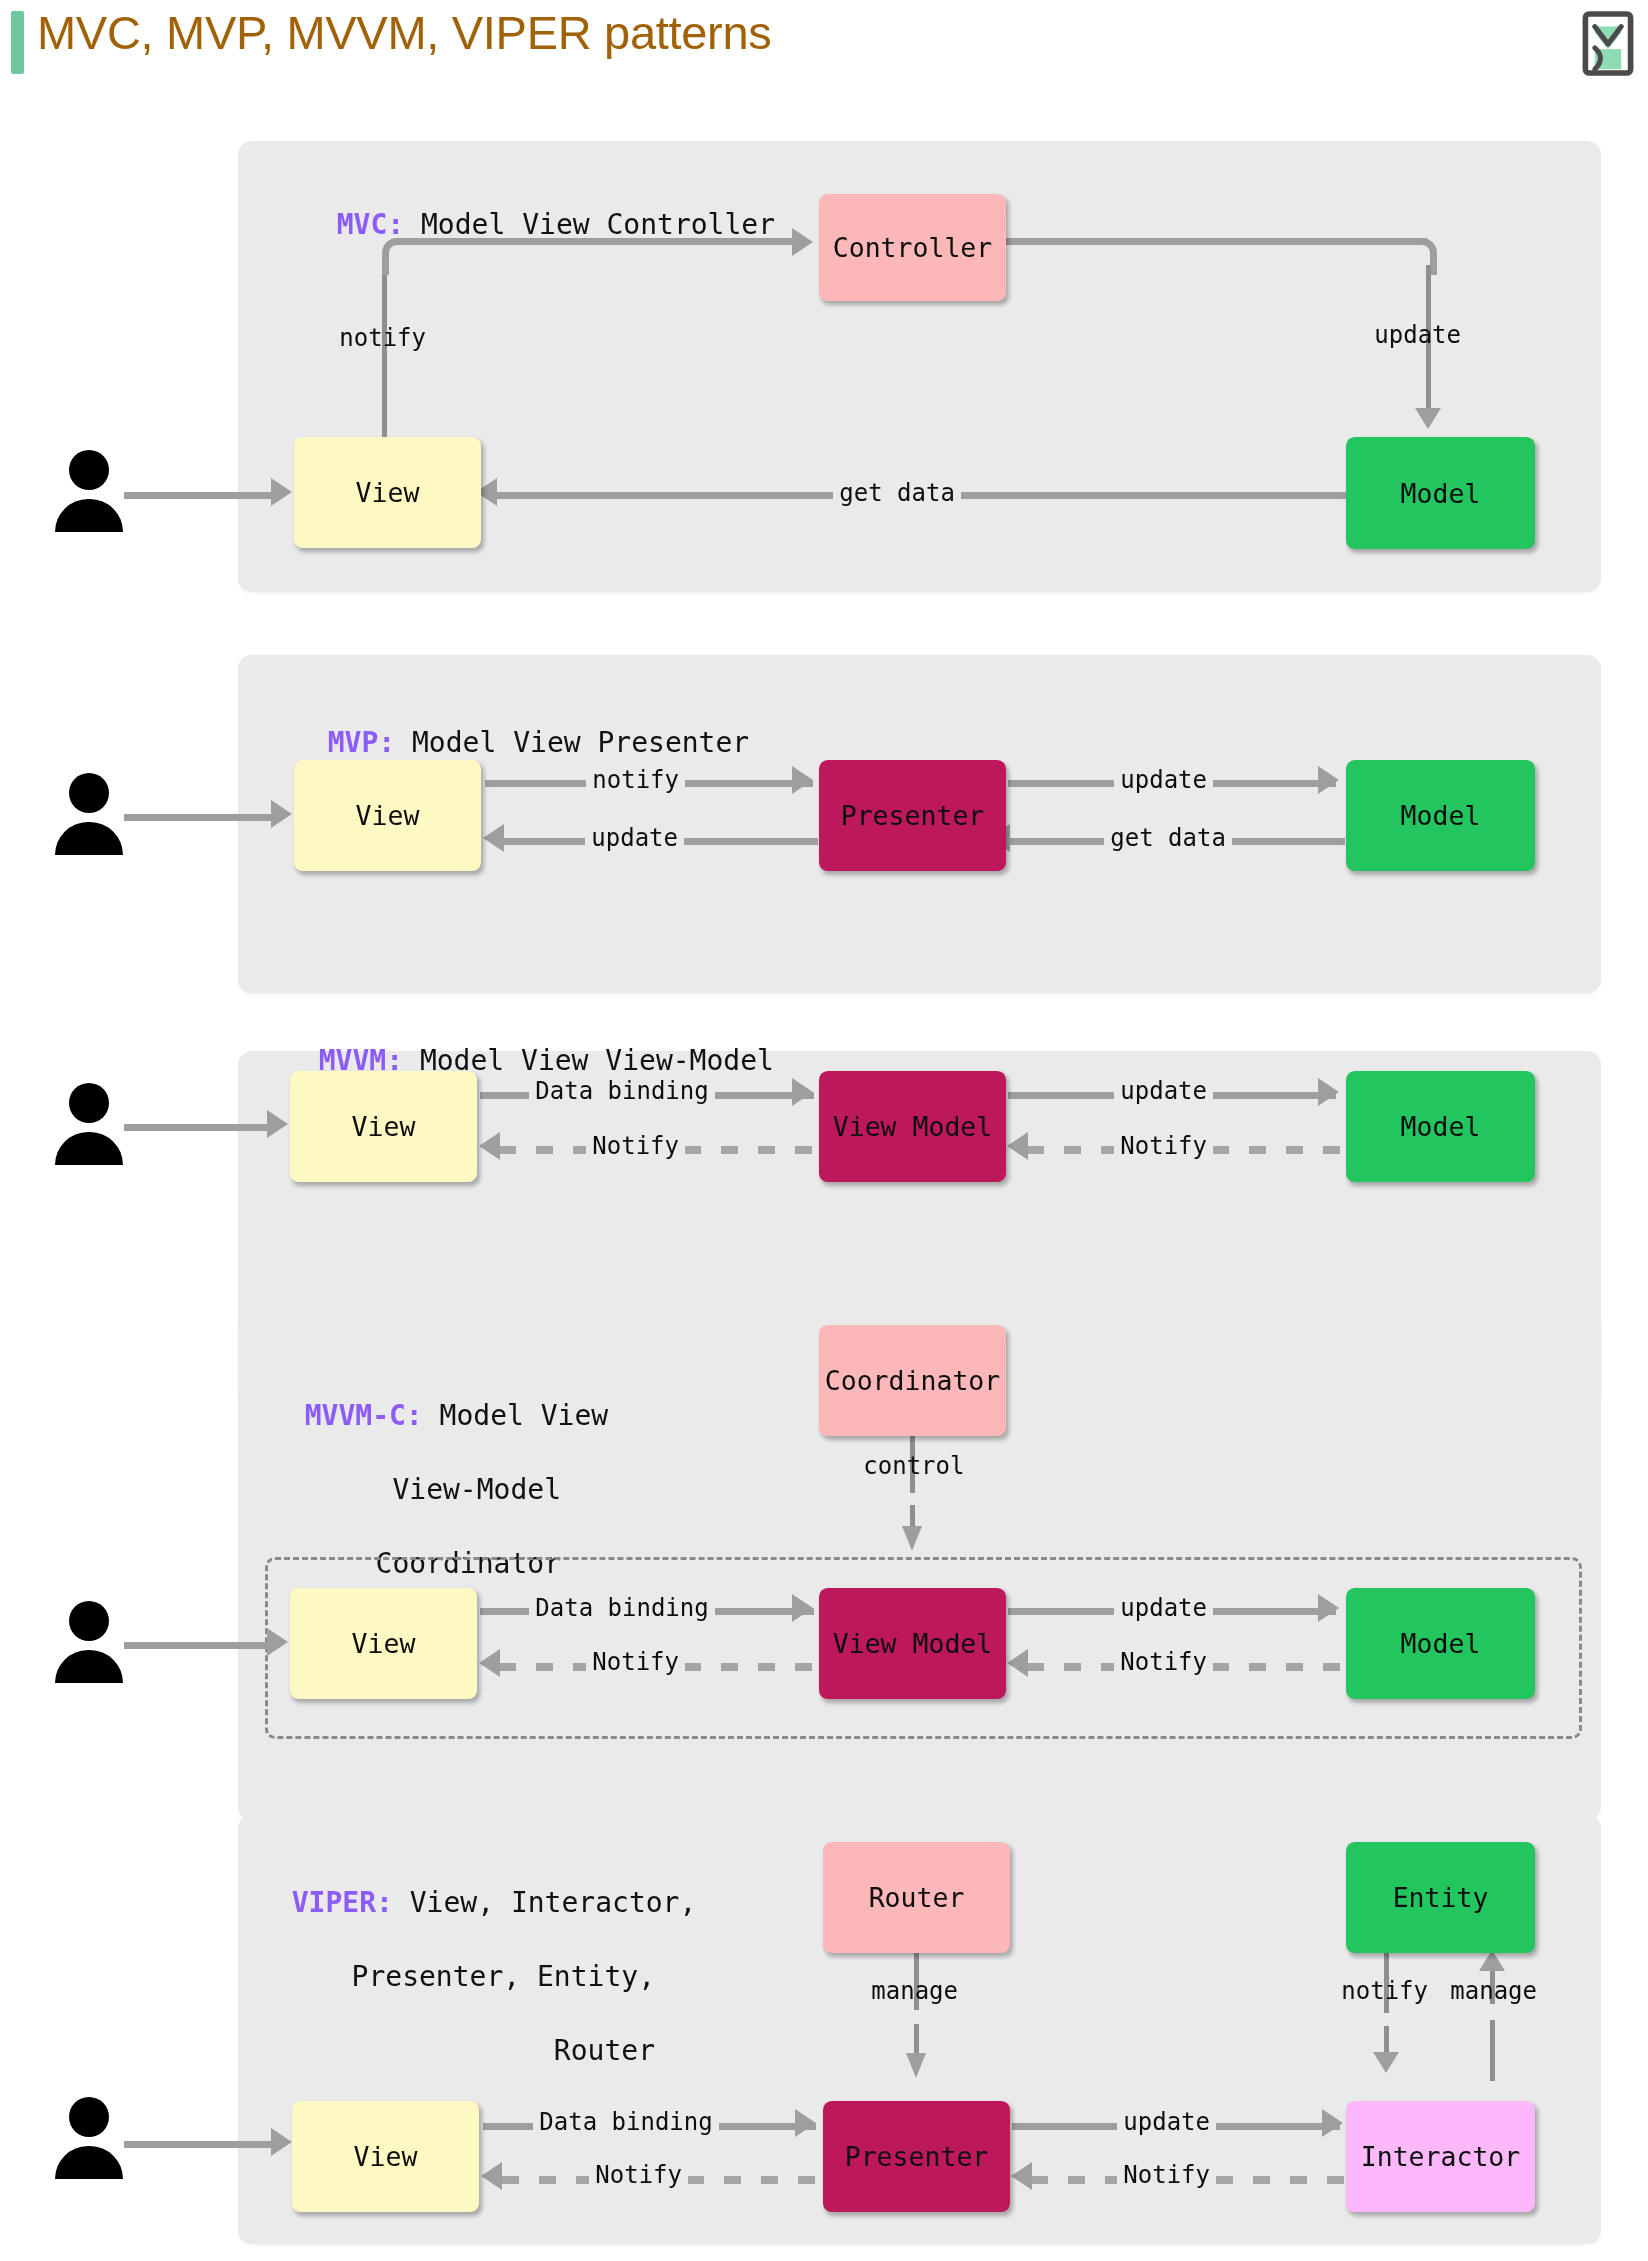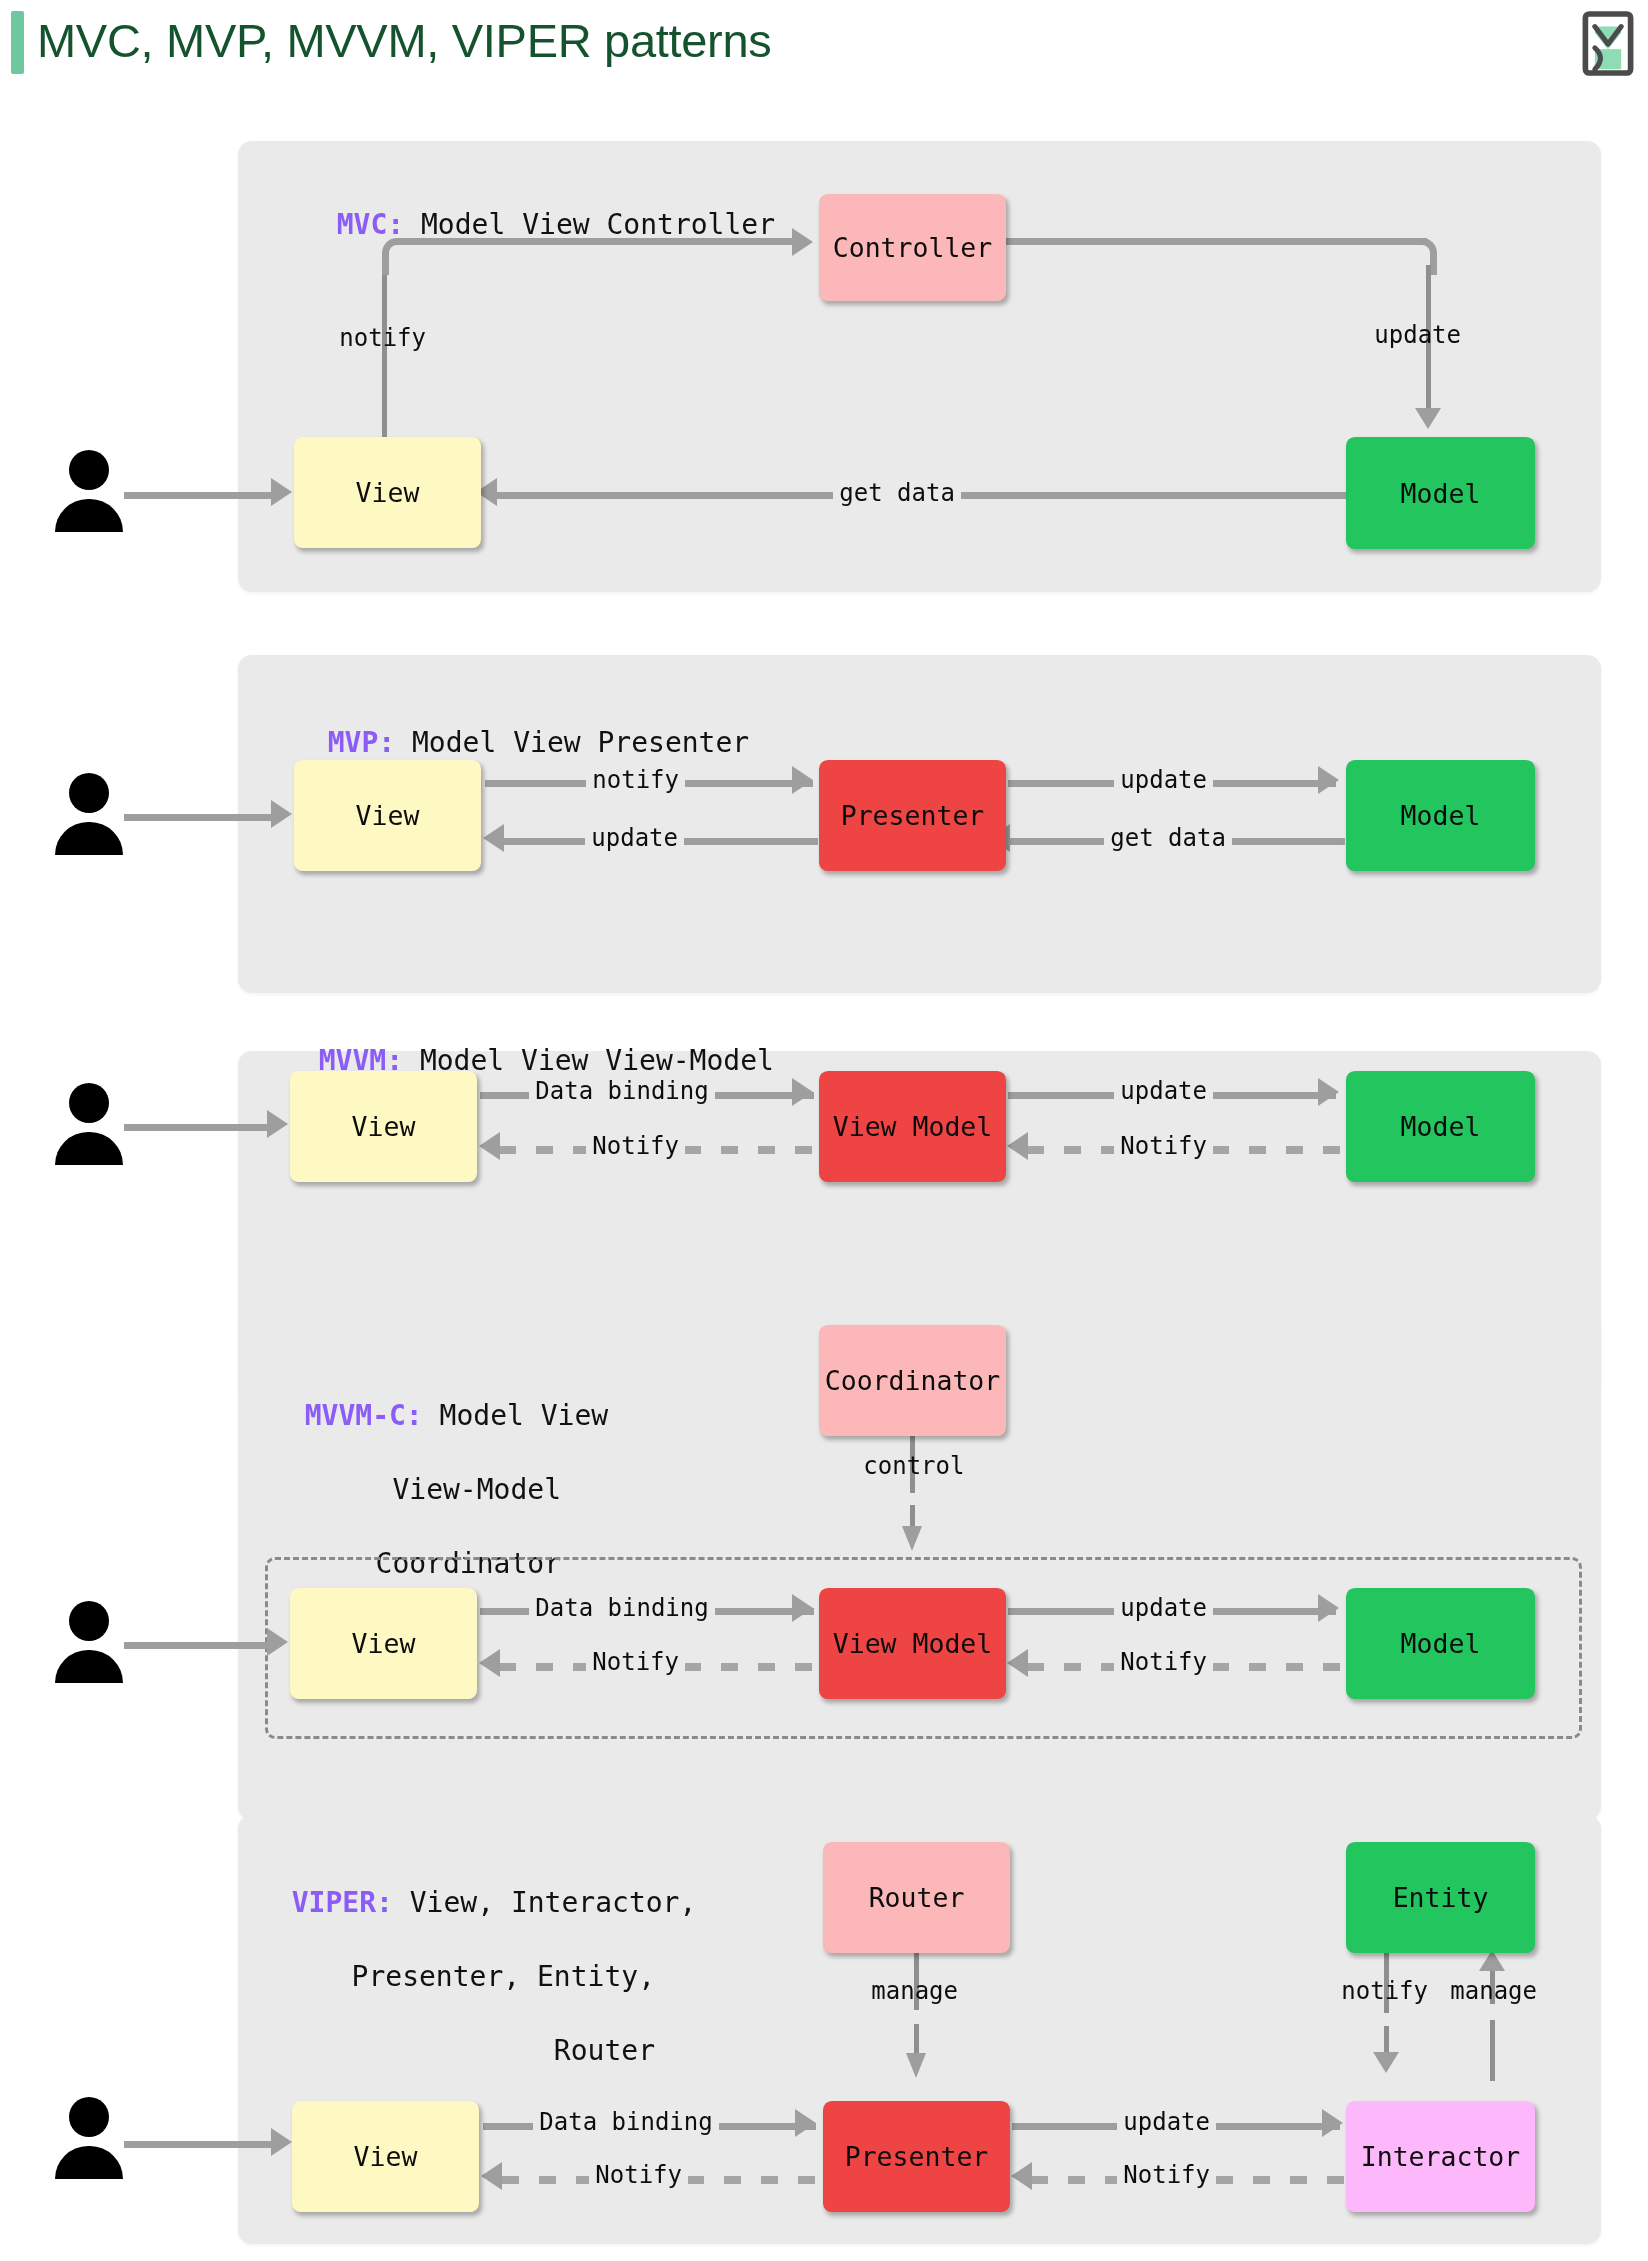--- a/index.html
+++ b/index.html
@@ -5,23 +5,23 @@
   html,body{margin:0;padding:0;background:#ffffff;}
   body{
     width:1649px;height:2261px;position:relative;overflow:hidden;
     font-family:"DejaVu Sans Mono","Liberation Mono",monospace;
   }
 
   
   #header{position:absolute;left:0;top:0;width:1649px;height:101px;}
   #accent-bar{position:absolute;left:11.3px;top:11.3px;width:12.6px;height:63px;background:#6dc8a0;border-radius:1.9px;}
   #page-title{
-    position:absolute;left:37px;top:13px;
+    position:absolute;left:37px;top:5px;
     font-family:"Liberation Sans","DejaVu Sans",sans-serif;
-    font-size:47px;color:#14532d;letter-spacing:-0.3px;white-space:nowrap;
+    font-size:47px;color:#a16207;letter-spacing:-0.3px;white-space:nowrap;
   }
   #brand{position:absolute;right:14px;top:10px;display:flex;align-items:center;gap:15px;}
   #brand-logo{width:54px;height:67px;flex:0 0 auto;}
   #brand-text{
     font-family:"Liberation Sans","DejaVu Sans",sans-serif;
     font-size:45px;font-weight:bold;color:#4b4b4b;white-space:nowrap;letter-spacing:-0.6px;
   }
 
   
   .panel{
@@ -59,21 +59,21 @@
     position:absolute;border-radius:8.8px;
     display:flex;align-items:center;justify-content:center;
     font-family:"DejaVu Sans Mono","Liberation Mono",monospace;
     font-size:26.5px;color:#0d0d0d;
     box-shadow:2.5px 3.2px 4.4px rgba(0,0,0,0.28);
     z-index:5;white-space:nowrap;
   }
   .n-view      {background:#fef9c3;}
   .n-model     {background:#22c55e;}
   .n-ctrl      {background:#fcb8b8;}
-  .n-vm        {background:#ef4444;}
+  .n-vm        {background:#be185d;}
   .n-interactor{background:#fdb8fb;}
 
   
   .hline{position:absolute;height:7px;background:#9e9e9e;z-index:2;}
   .vline{position:absolute;width:7px;background:#9e9e9e;z-index:2;}
   .vline.thin{width:5px;background:#8f8f8f;}
   .dashline{
     position:absolute;height:7.6px;z-index:2;
     background-image:linear-gradient(to right,#a5a5a5 0 46%,transparent 46% 100%);
     background-size:37px 7.6px;background-repeat:repeat-x;

